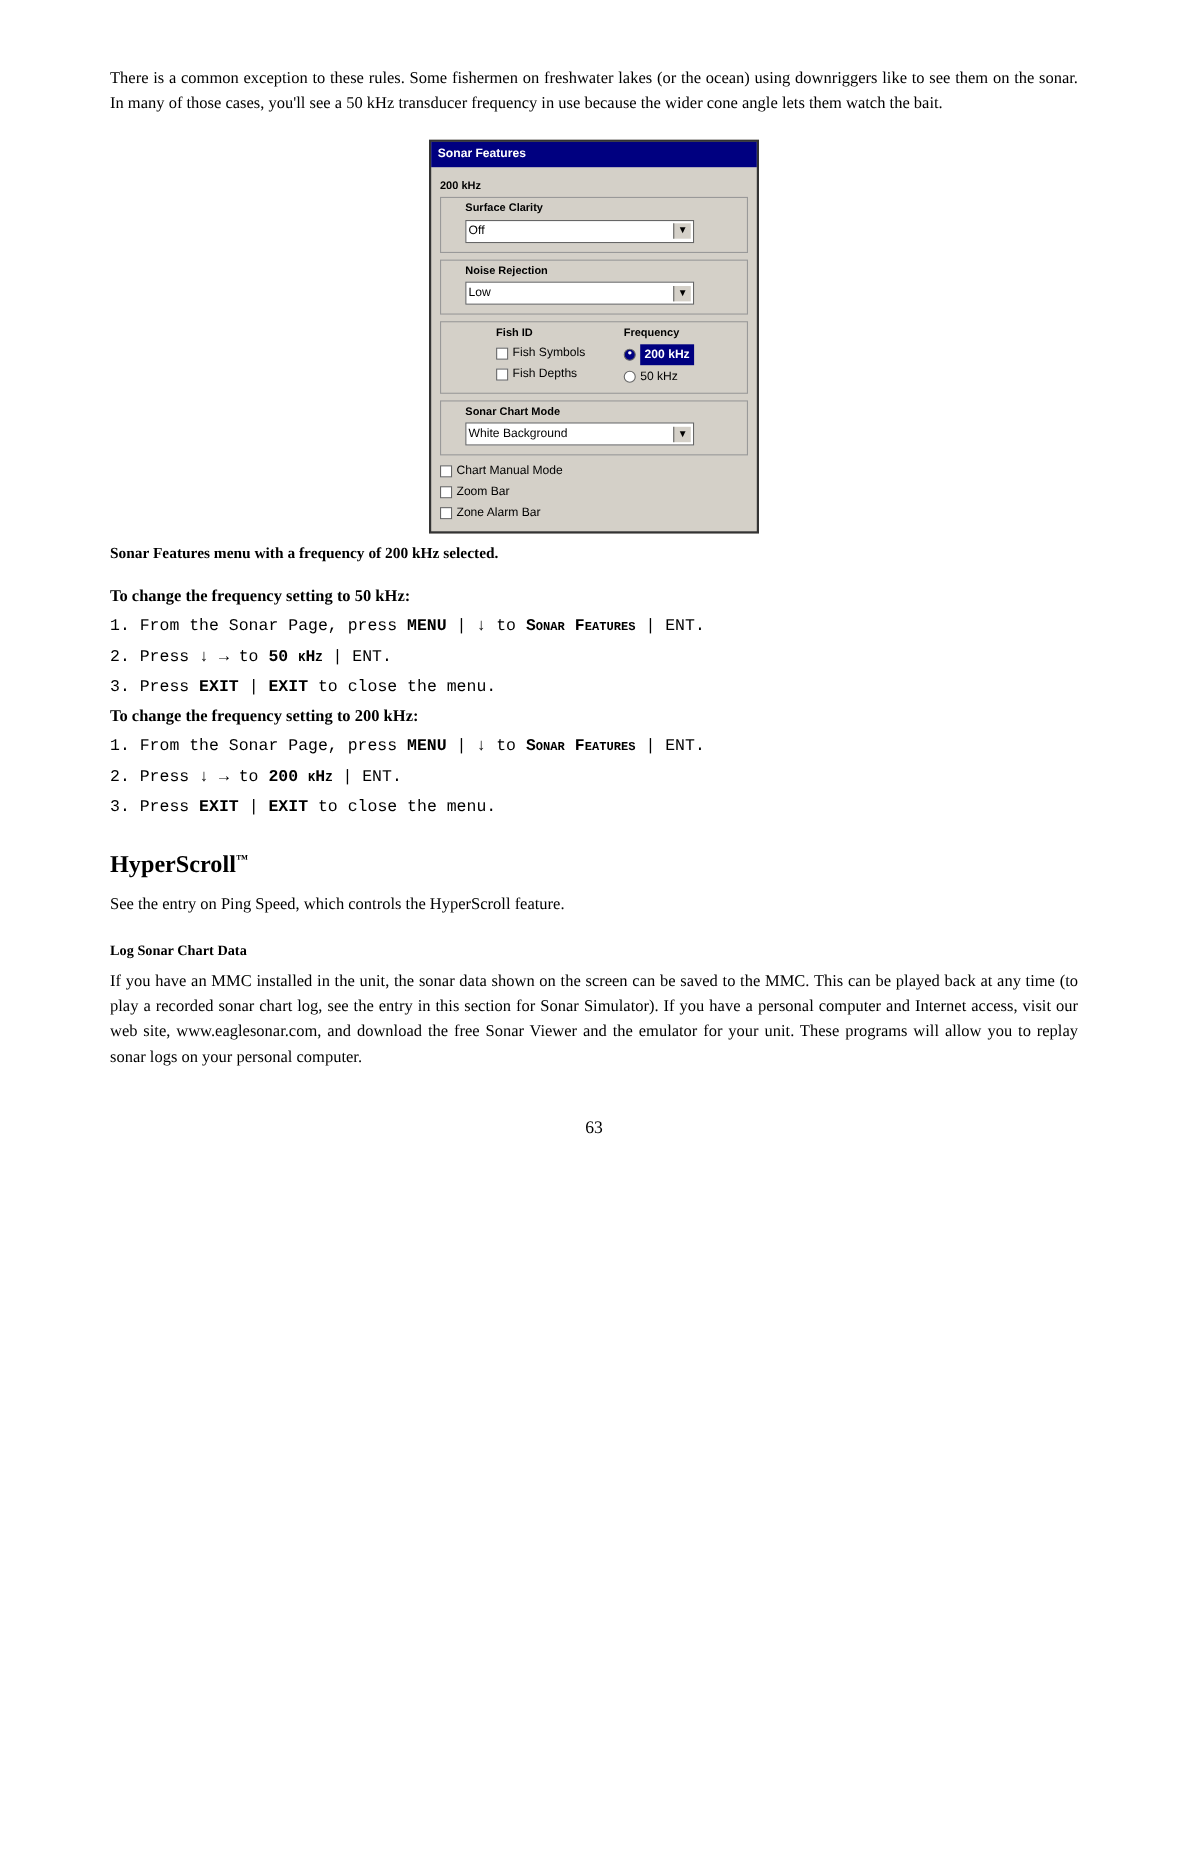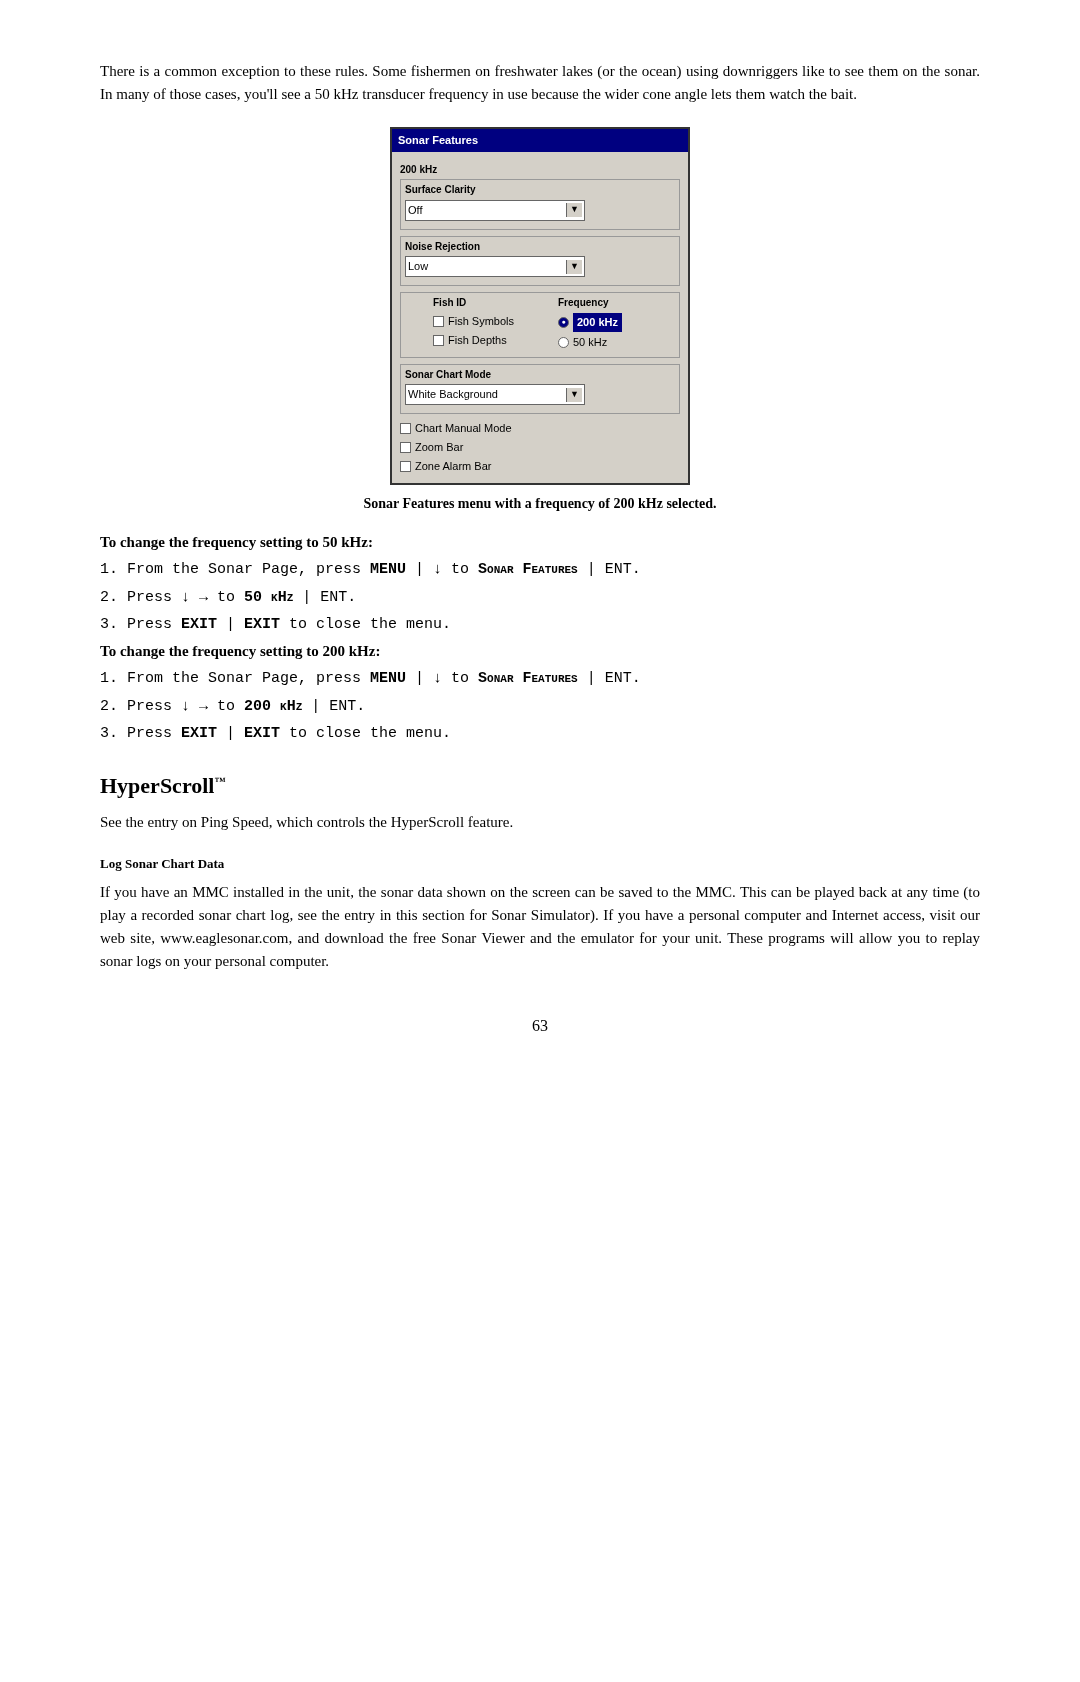--- a/index.html
+++ b/index.html
@@ -40,39 +40,39 @@
     .dialog-body {
       padding: 6px 8px;
     }
     .section-header {
       font-weight: bold;
       font-size: 10px;
       margin: 4px 0 2px 0;
     }
     .section-group {
       border: 1px solid #999;
-      padding: 2px 4px 4px 4px;
+      padding: 2px 4px 4px 22px;
       margin-bottom: 6px;
       background: #d4d0c8;
     }
     .section-group-label {
       font-weight: bold;
       font-size: 10px;
       margin-bottom: 2px;
     }
     .dropdown-row {
       display: flex;
       align-items: center;
       margin-bottom: 4px;
     }
     .dropdown-select {
       background: #fff;
       border: 1px solid #666;
       font-size: 11px;
-      width: 180px;
+      width: 208px;
       padding: 1px 2px;
       display: flex;
       align-items: center;
       justify-content: space-between;
     }
     .dropdown-arrow {
       background: #d4d0c8;
       border-left: 1px solid #666;
       padding: 0 3px;
       font-size: 9px;
@@ -123,21 +123,20 @@
       border-radius: 50%;
     }
     .freq-selected {
       background: #000080;
       color: #fff;
       padding: 1px 4px;
       font-size: 11px;
       font-weight: bold;
     }
     .fig-caption {
-      text-align: center;
       font-weight: bold;
       font-size: 14px;
       margin-bottom: 16px;
     }
     .section-instruction {
       font-weight: bold;
       margin-bottom: 4px;
       font-size: 15px;
     }
     .step-text {

